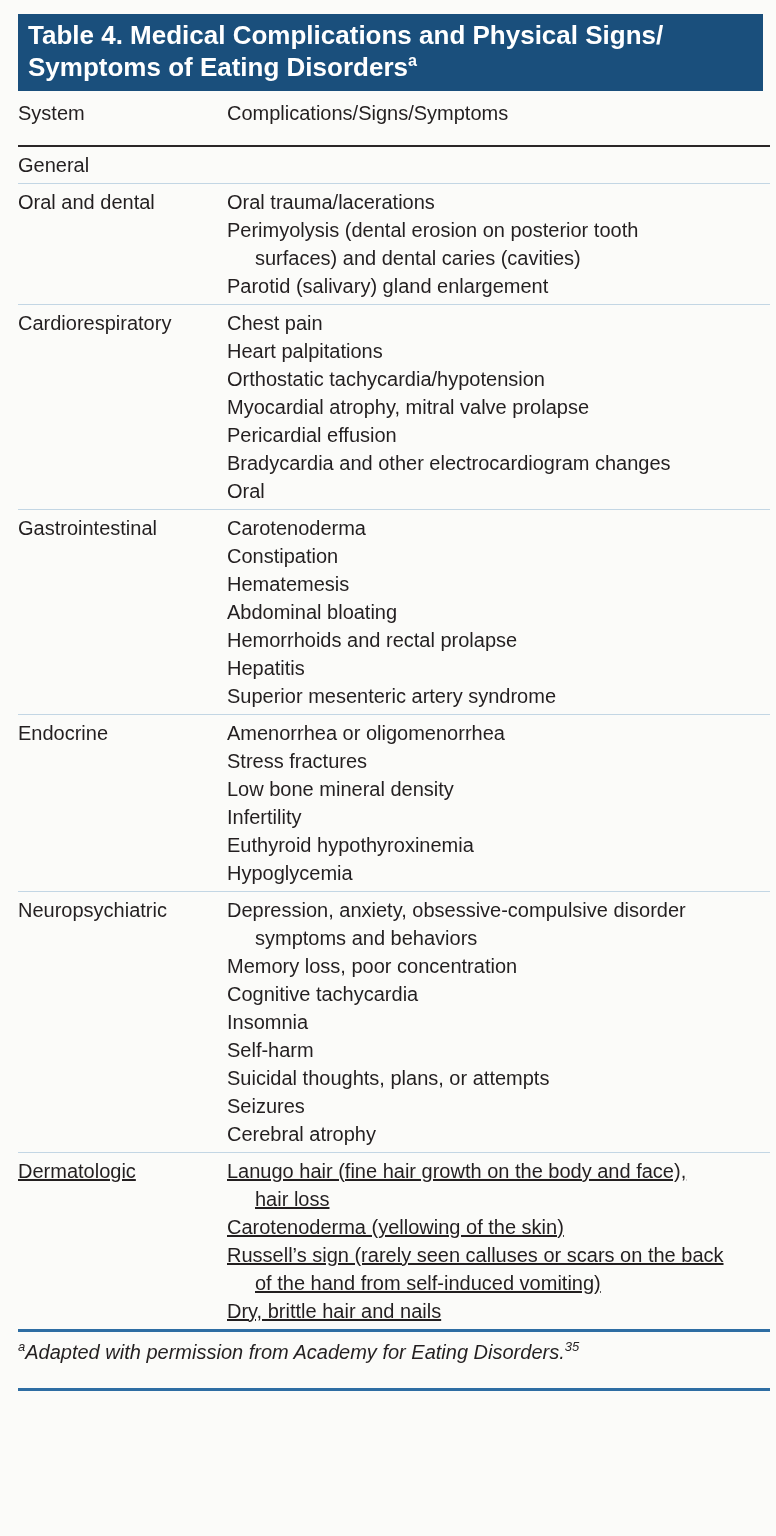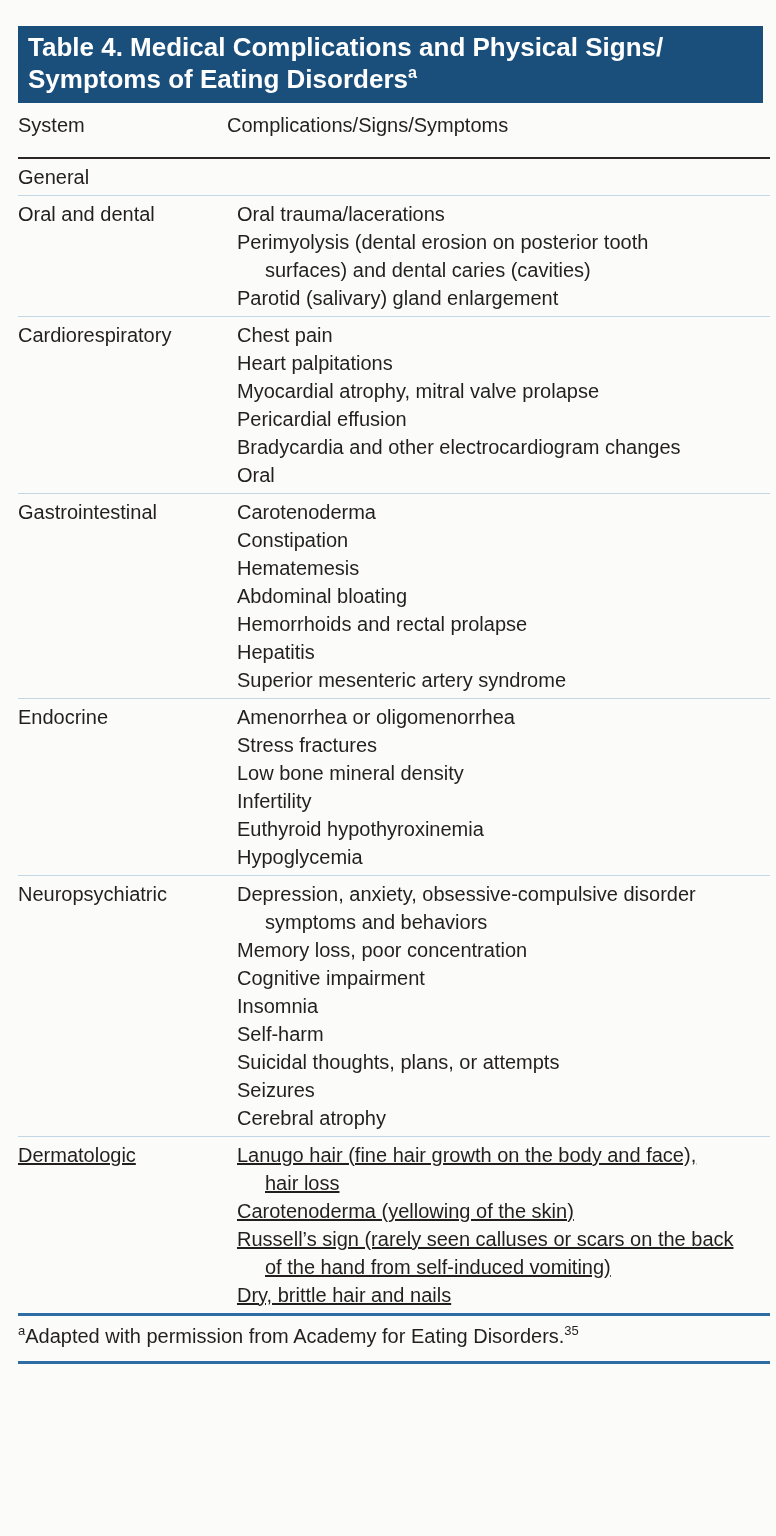--- a/index.html
+++ b/index.html
@@ -12,21 +12,21 @@
     --title_text: #ffffff;
   }
   * { margin: 0; padding: 0; box-sizing: border-box; }
   html, body {
     width: 776px; height: 1536px;
     background: var(--page_bg);
     font-family: "Liberation Sans", "DejaVu Sans", sans-serif;
     color: var(--text_dark);
     overflow: hidden;
   }
-  .page { padding: 14px 6px 0 18px; margin-top: 12px; }
+  .page { padding: 14px 6px 0 18px; }
 
   .header-bar {
     background: var(--header_bg);
     color: var(--title_text);
     min-height: 75px;
     margin-right: 7px;
     padding: 5px 14px 8px 10px;
     font-size: 26px;
     line-height: 32px;
     font-weight: bold;
@@ -43,36 +43,36 @@
     line-height: 24px;
   }
 
   .section {
     display: grid;
     grid-template-columns: 209px 1fr;
     padding: 4px 0 4px 0;
     border-bottom: 1px solid var(--rule_light);
     font-size: 20px;
     line-height: 28px;
-    gap: 10px;
   }
   .section.last { border-bottom: 3px solid var(--rule_blue); text-decoration: underline; }
   .system-cell { align-self: start; }
   .items-cell { padding-right: 2px; }
   .item {
     padding-left: 28px;
     text-indent: -28px;
     white-space: pre-wrap;
   }
 
   .footnote {
-    padding: 8px 0 13px 0;
+    padding: 8px 0 24px 0;
     border-bottom: 3px solid var(--rule_blue);
     font-size: 20px;
     line-height: 24px;
+    font-style: italic;
   }
   sup.f-sup { font-size: 0.65em; vertical-align: super; line-height: 0; }
 </style>
 </head>
 <body>
 
 <div class="page">
 
   <div class="header-bar">
     <span class="title-text">Table 4. Medical Complications and Physical Signs/
@@ -96,20 +96,21 @@
 surfaces) and dental caries (cavities)</div>
       <div class="item">Parotid (salivary) gland enlargement</div>
     </div>
   </div>
 
   <div class="section">
     <div class="system-cell">Cardiorespiratory</div>
     <div class="items-cell">
       <div class="item">Chest pain</div>
       <div class="item">Heart palpitations</div>
+      <div class="item">Orthostatic tachycardia/hypotension</div>
       <div class="item">Myocardial atrophy, mitral valve prolapse</div>
       <div class="item">Pericardial effusion</div>
       <div class="item">Bradycardia and other electrocardiogram changes</div>
       <div class="item">Oral</div>
     </div>
   </div>
 
   <div class="section">
     <div class="system-cell">Gastrointestinal</div>
     <div class="items-cell">
@@ -134,21 +135,21 @@
       <div class="item">Hypoglycemia</div>
     </div>
   </div>
 
   <div class="section">
     <div class="system-cell">Neuropsychiatric</div>
     <div class="items-cell">
       <div class="item">Depression, anxiety, obsessive-compulsive disorder
 symptoms and behaviors</div>
       <div class="item">Memory loss, poor concentration</div>
-      <div class="item">Cognitive impairment</div>
+      <div class="item">Cognitive tachycardia</div>
       <div class="item">Insomnia</div>
       <div class="item">Self-harm</div>
       <div class="item">Suicidal thoughts, plans, or attempts</div>
       <div class="item">Seizures</div>
       <div class="item">Cerebral atrophy</div>
     </div>
   </div>
 
   <div class="section last">
     <div class="system-cell">Dermatologic</div>

